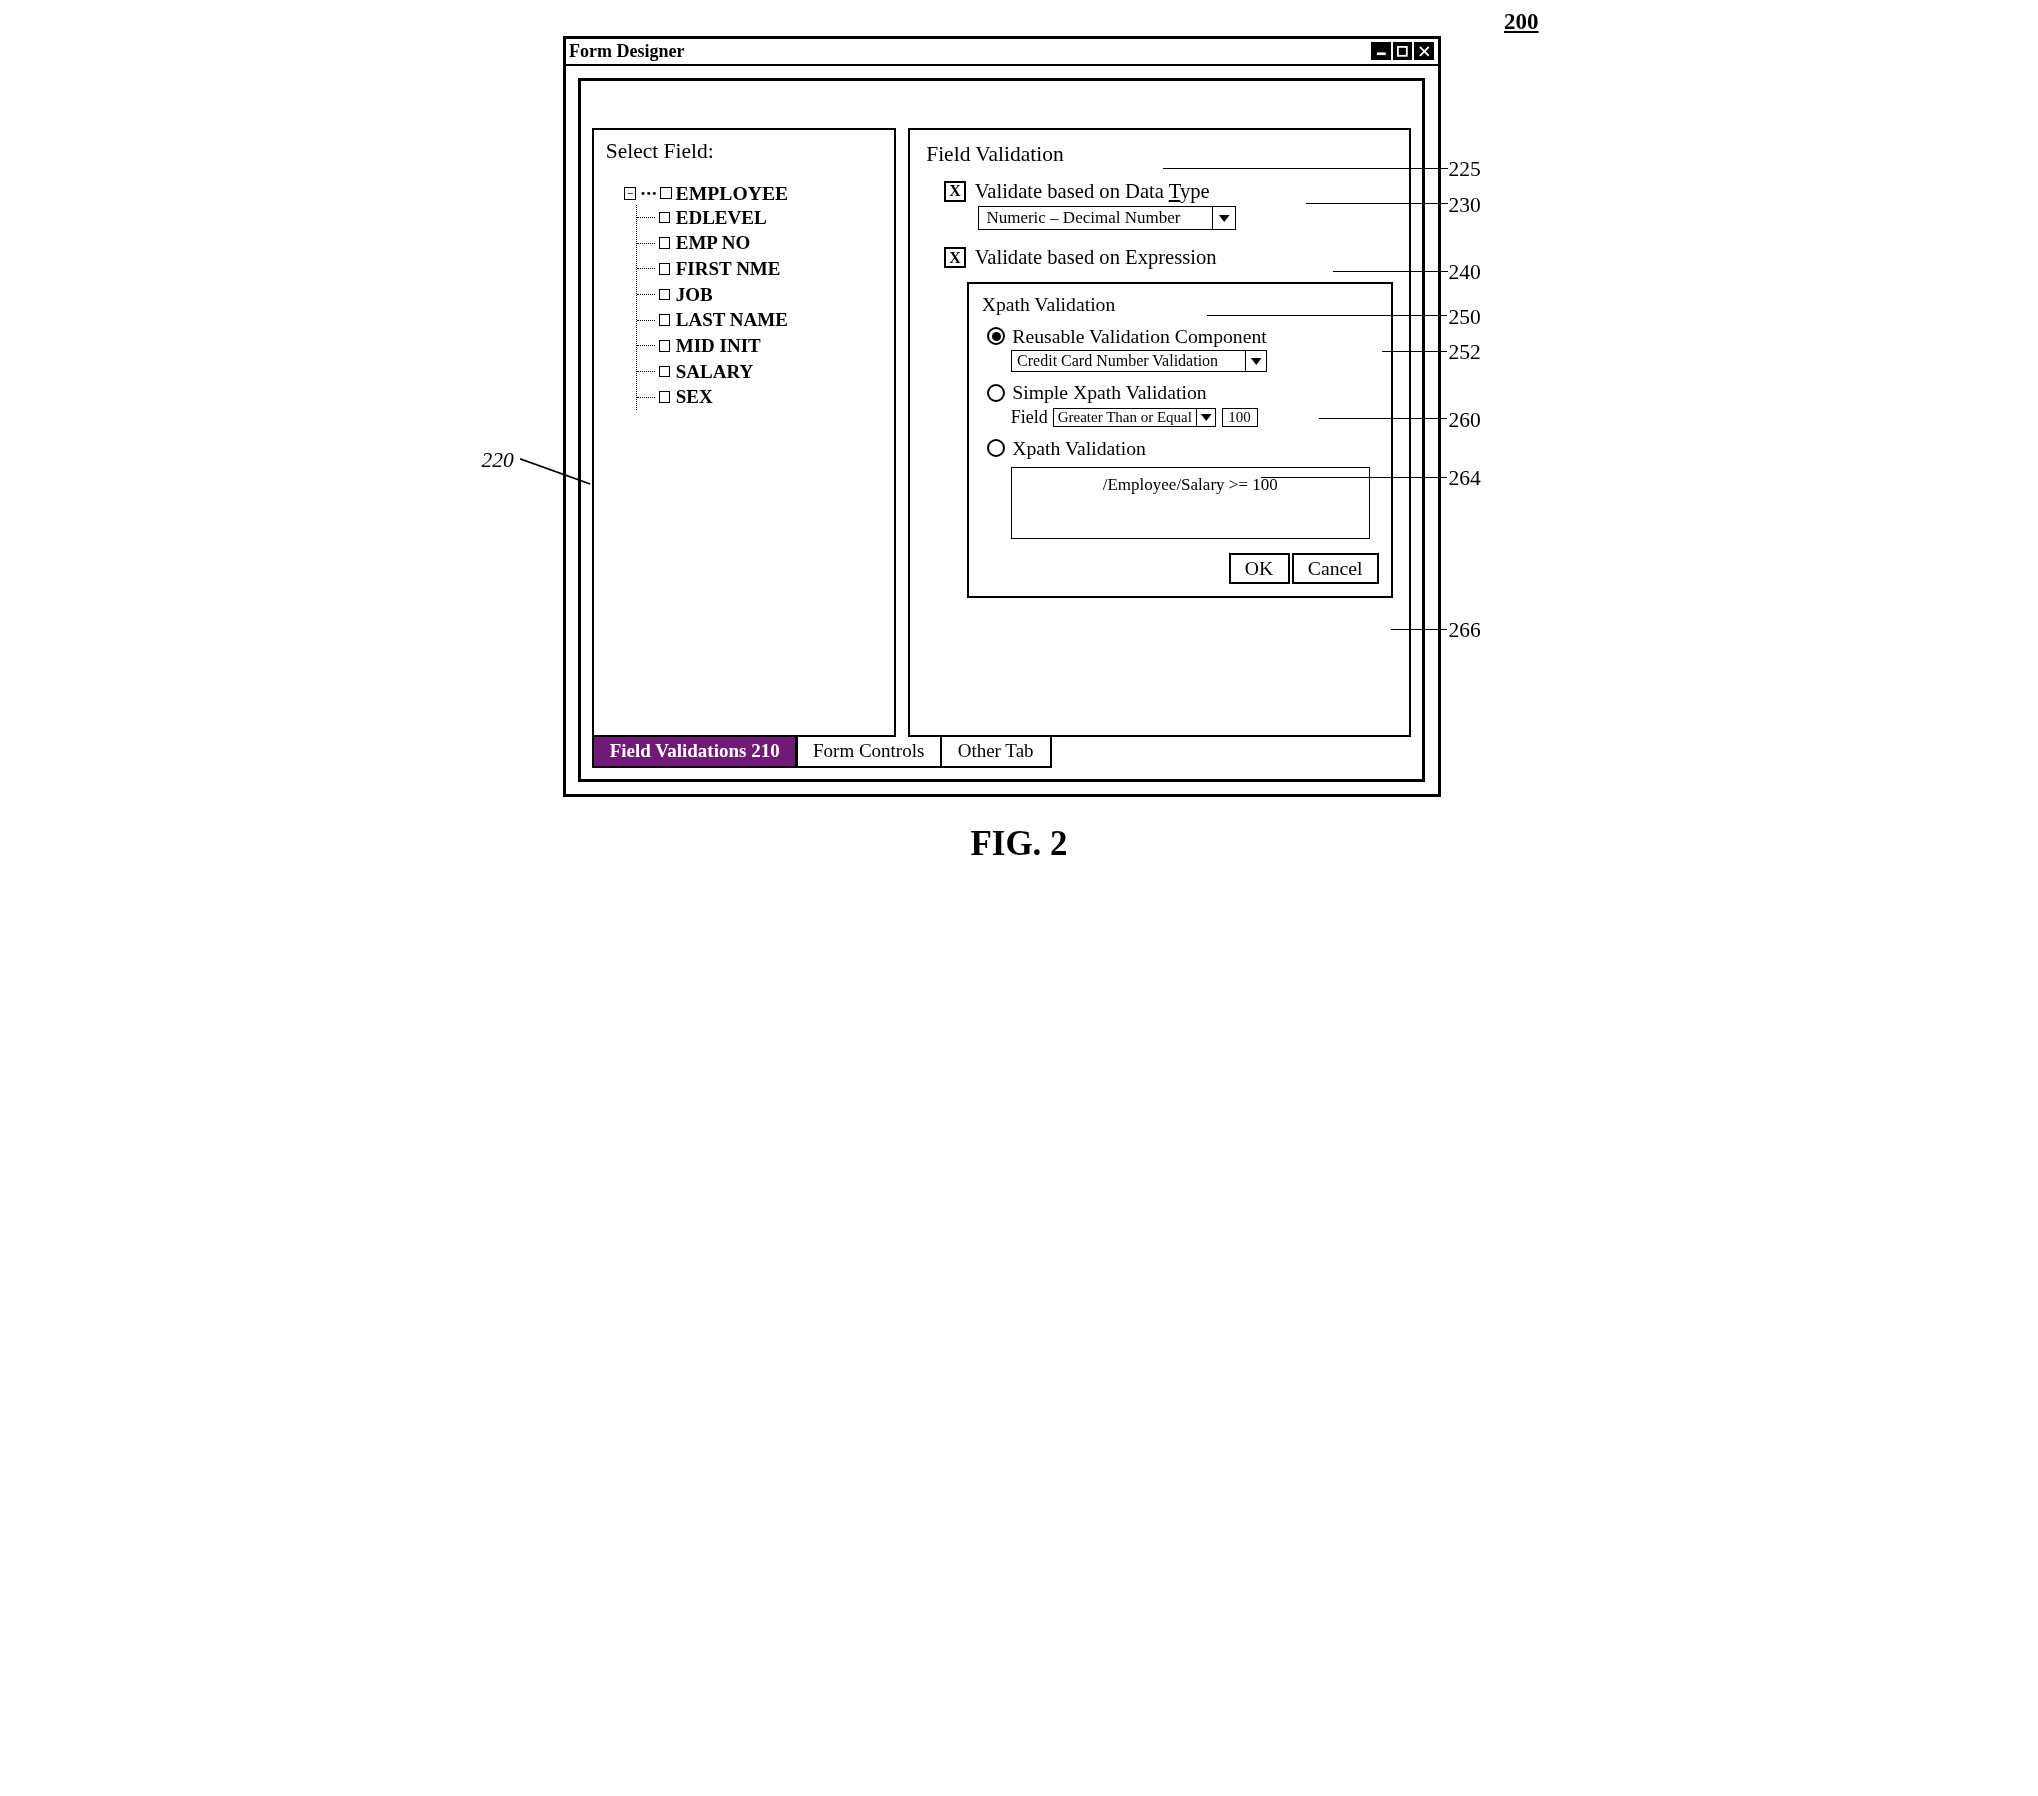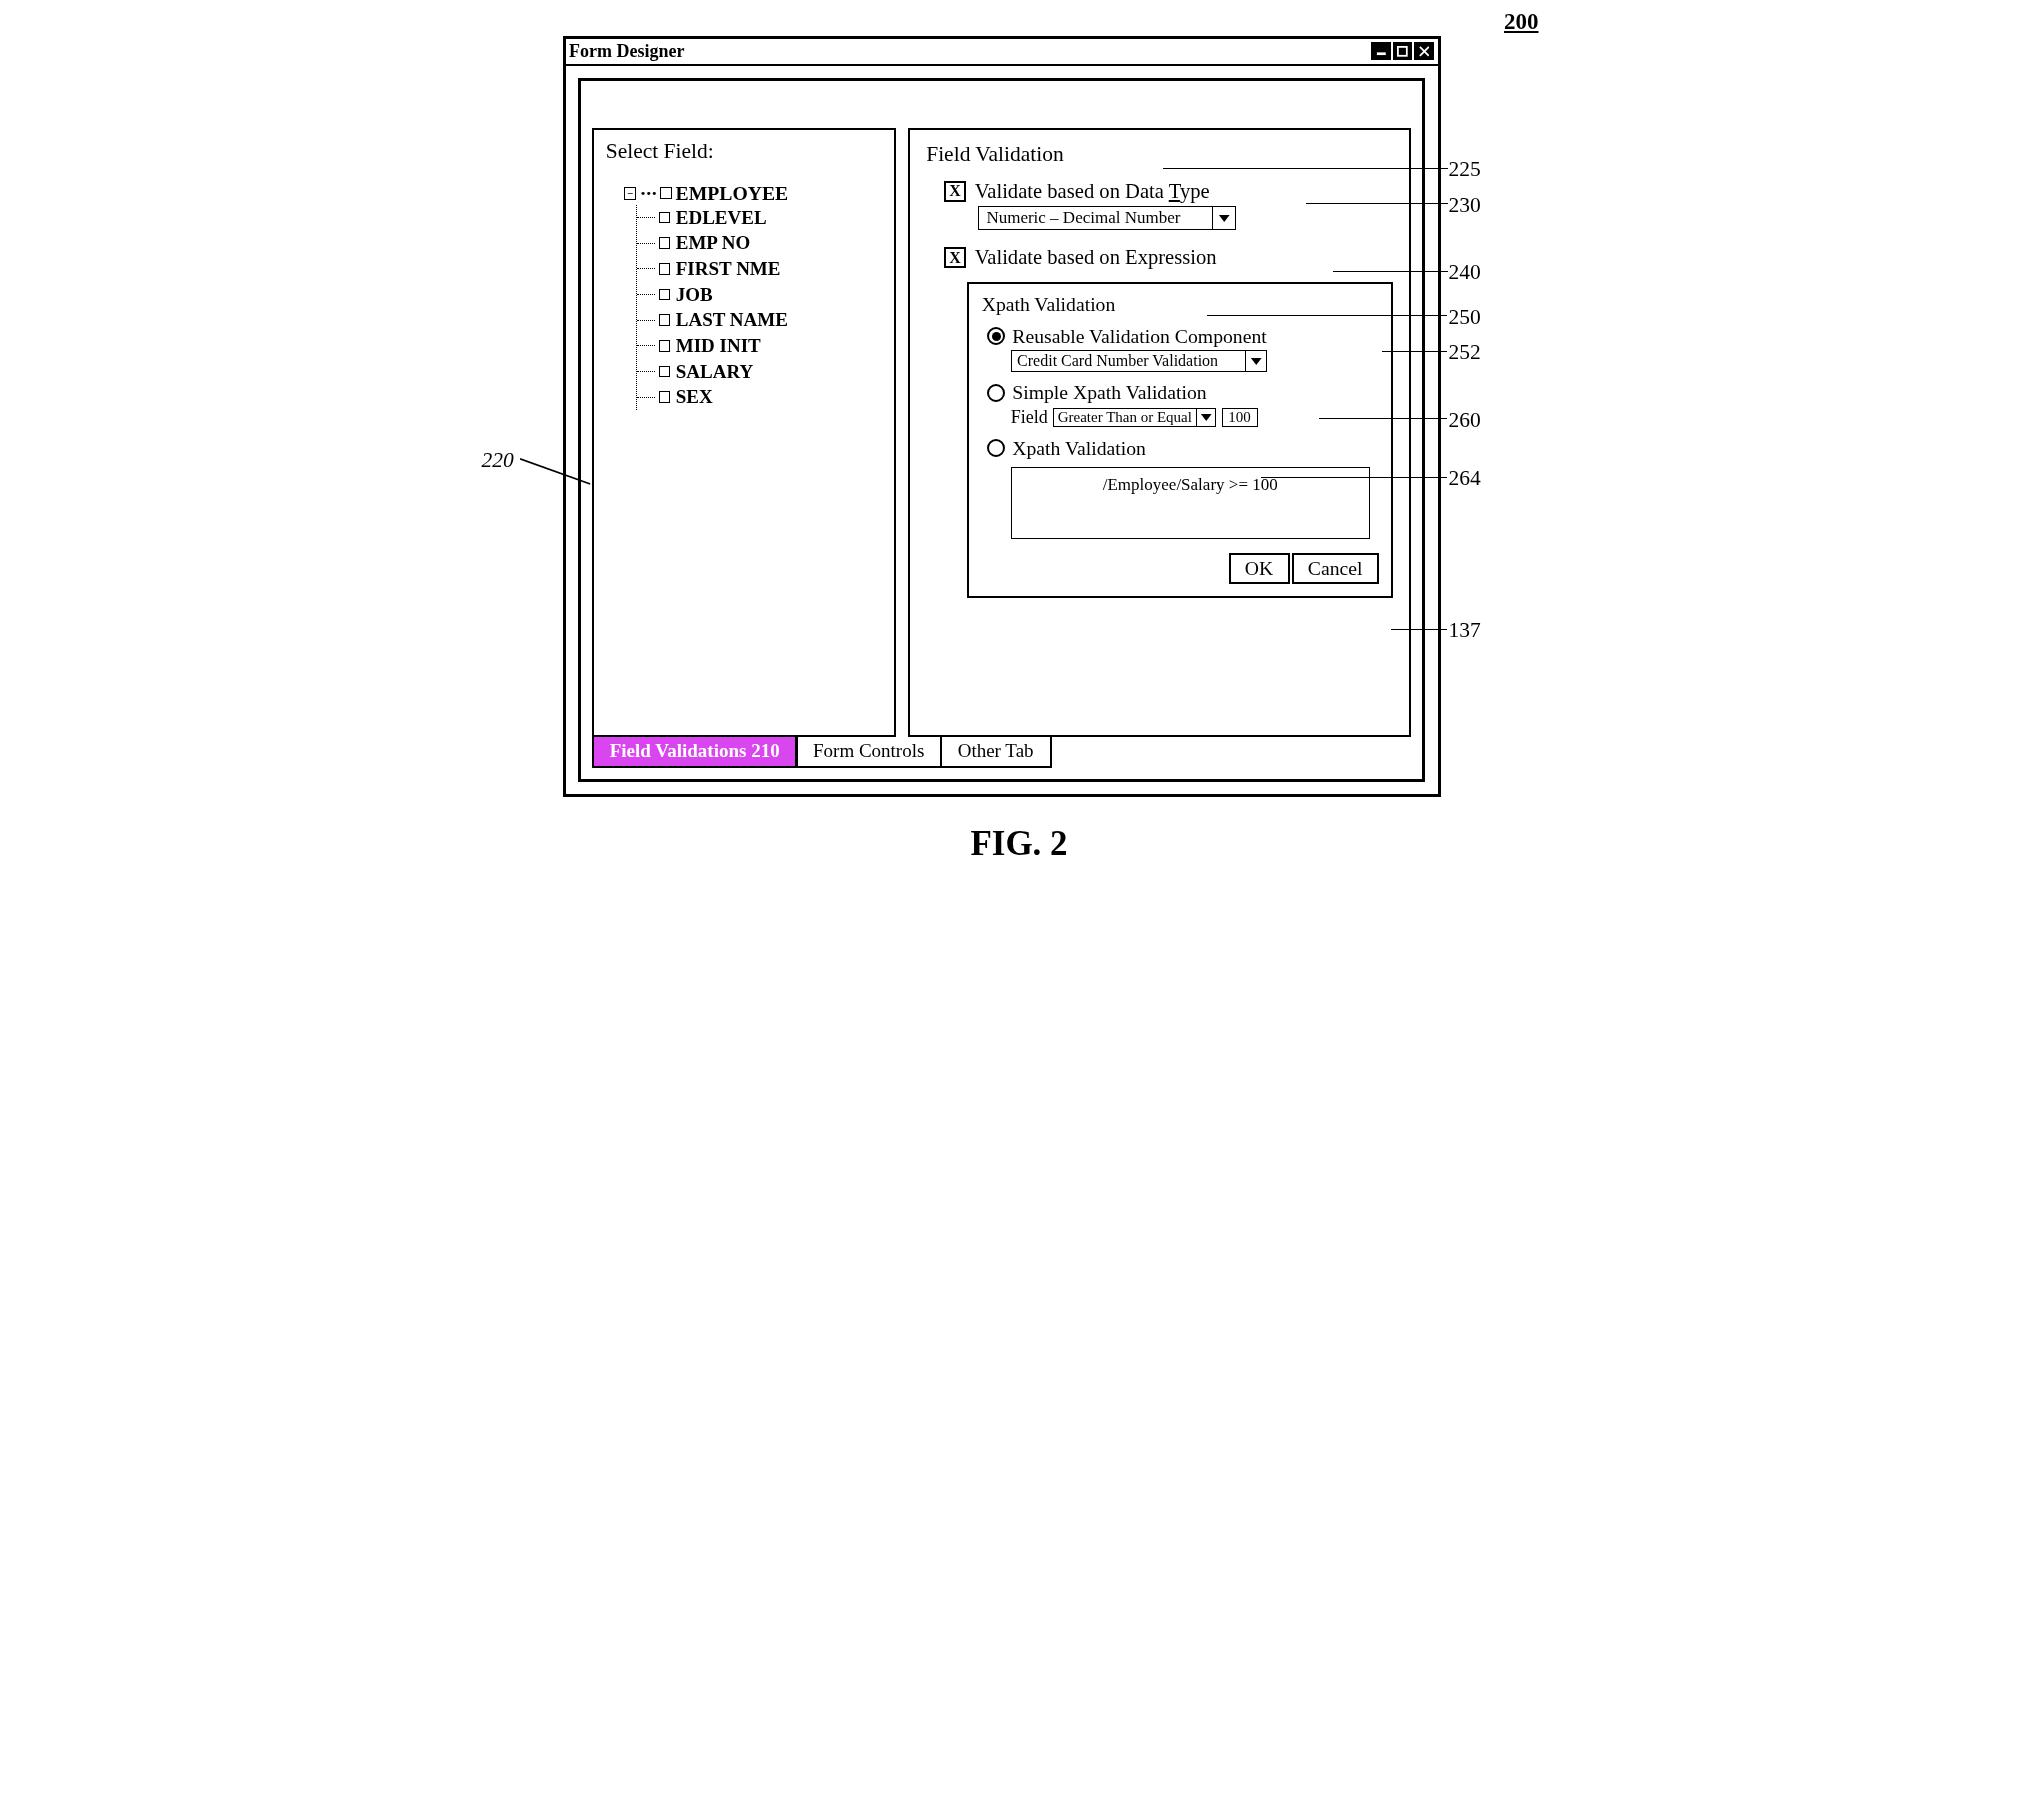--- a/index.html
+++ b/index.html
@@ -260,21 +260,21 @@
     margin-top: 0;
   }
   .tab {
     border: 2.7px solid #000;
     border-top: none;
     padding: 3.6px 16px;
     font-size: 19px;
     margin-right: -2.7px;
   }
   .tab.active {
-    background: #d946ef;
+    background: #701a75;
     color: #fff;
     font-weight: bold;
   }
 
   .callout {
     position: absolute;
     font-size: 21.5px;
     display: flex;
     align-items: center;
   }
@@ -336,21 +336,21 @@
       <span>260</span>
     </div>
   <div class="callout-line-r" style="left:837px; top:382px; width:128px;"></div>
 
   <div class="callout right" style="top:430px;">
       <span>264</span>
     </div>
   <div class="callout-line-r" style="left:779px; top:441px; width:186px;"></div>
 
   <div class="callout right" style="top:582px;">
-      <span>137</span>
+      <span>266</span>
     </div>
   <div class="callout-line-r" style="left:909px; top:593px; width:56px;"></div>
 
   <div class="window">
     <div class="titlebar">
       <span class="titlebar-title">Form Designer</span>
       <div class="win-controls">
         <div class="win-btn">
           <svg width="10.7" height="9" viewBox="0 0 12 10">
               <rect x="1" y="6" width="10" height="3" fill="#fff"></rect>

